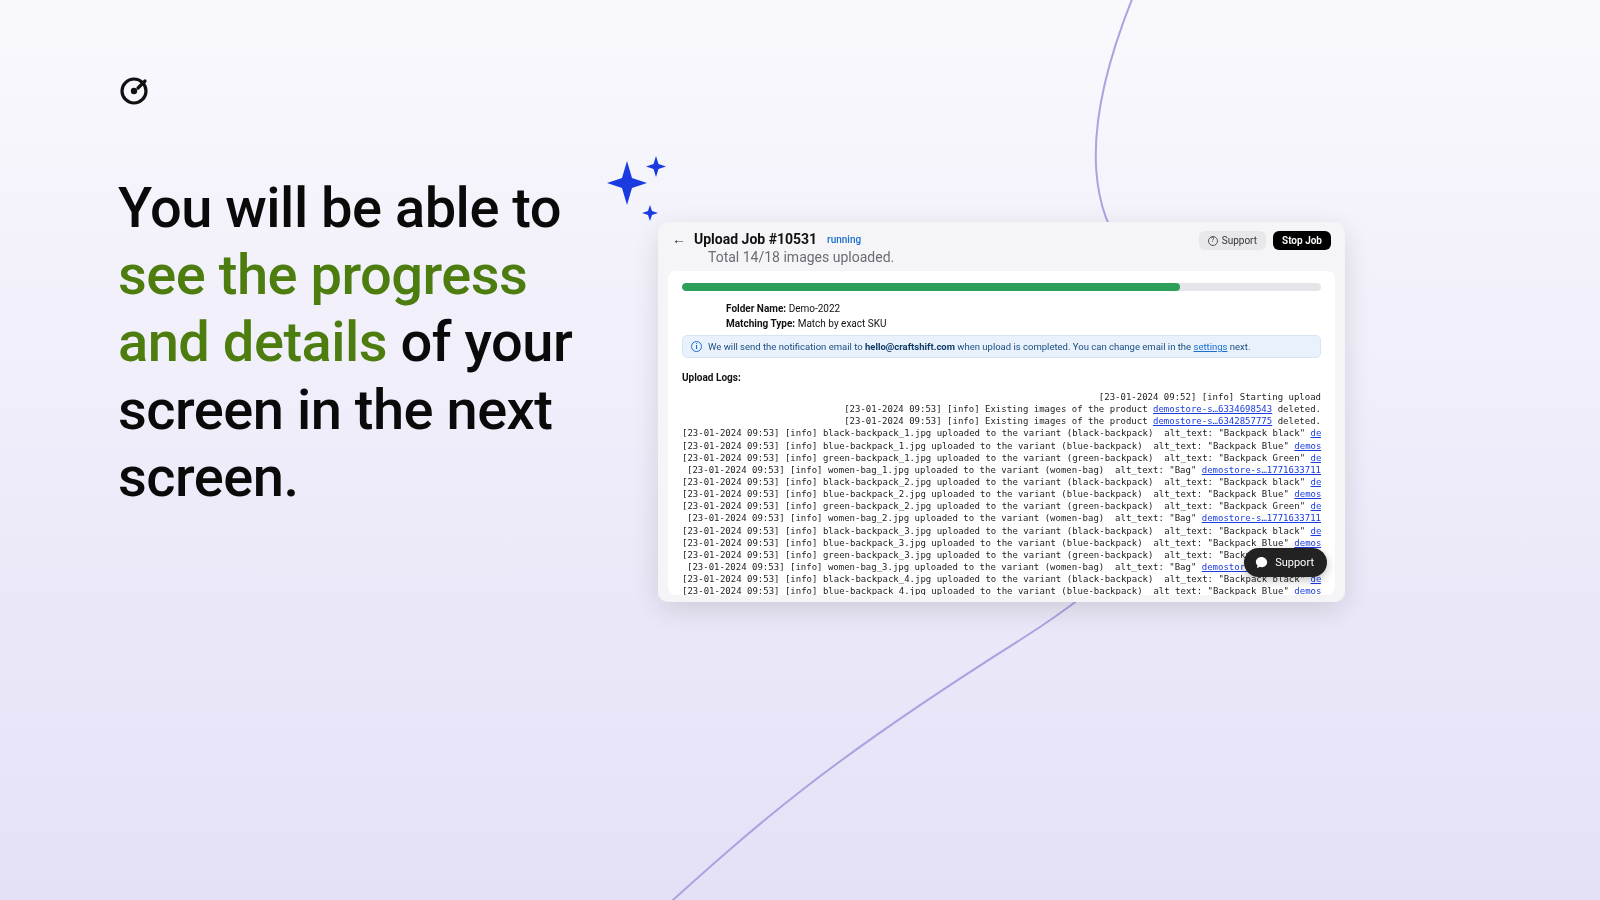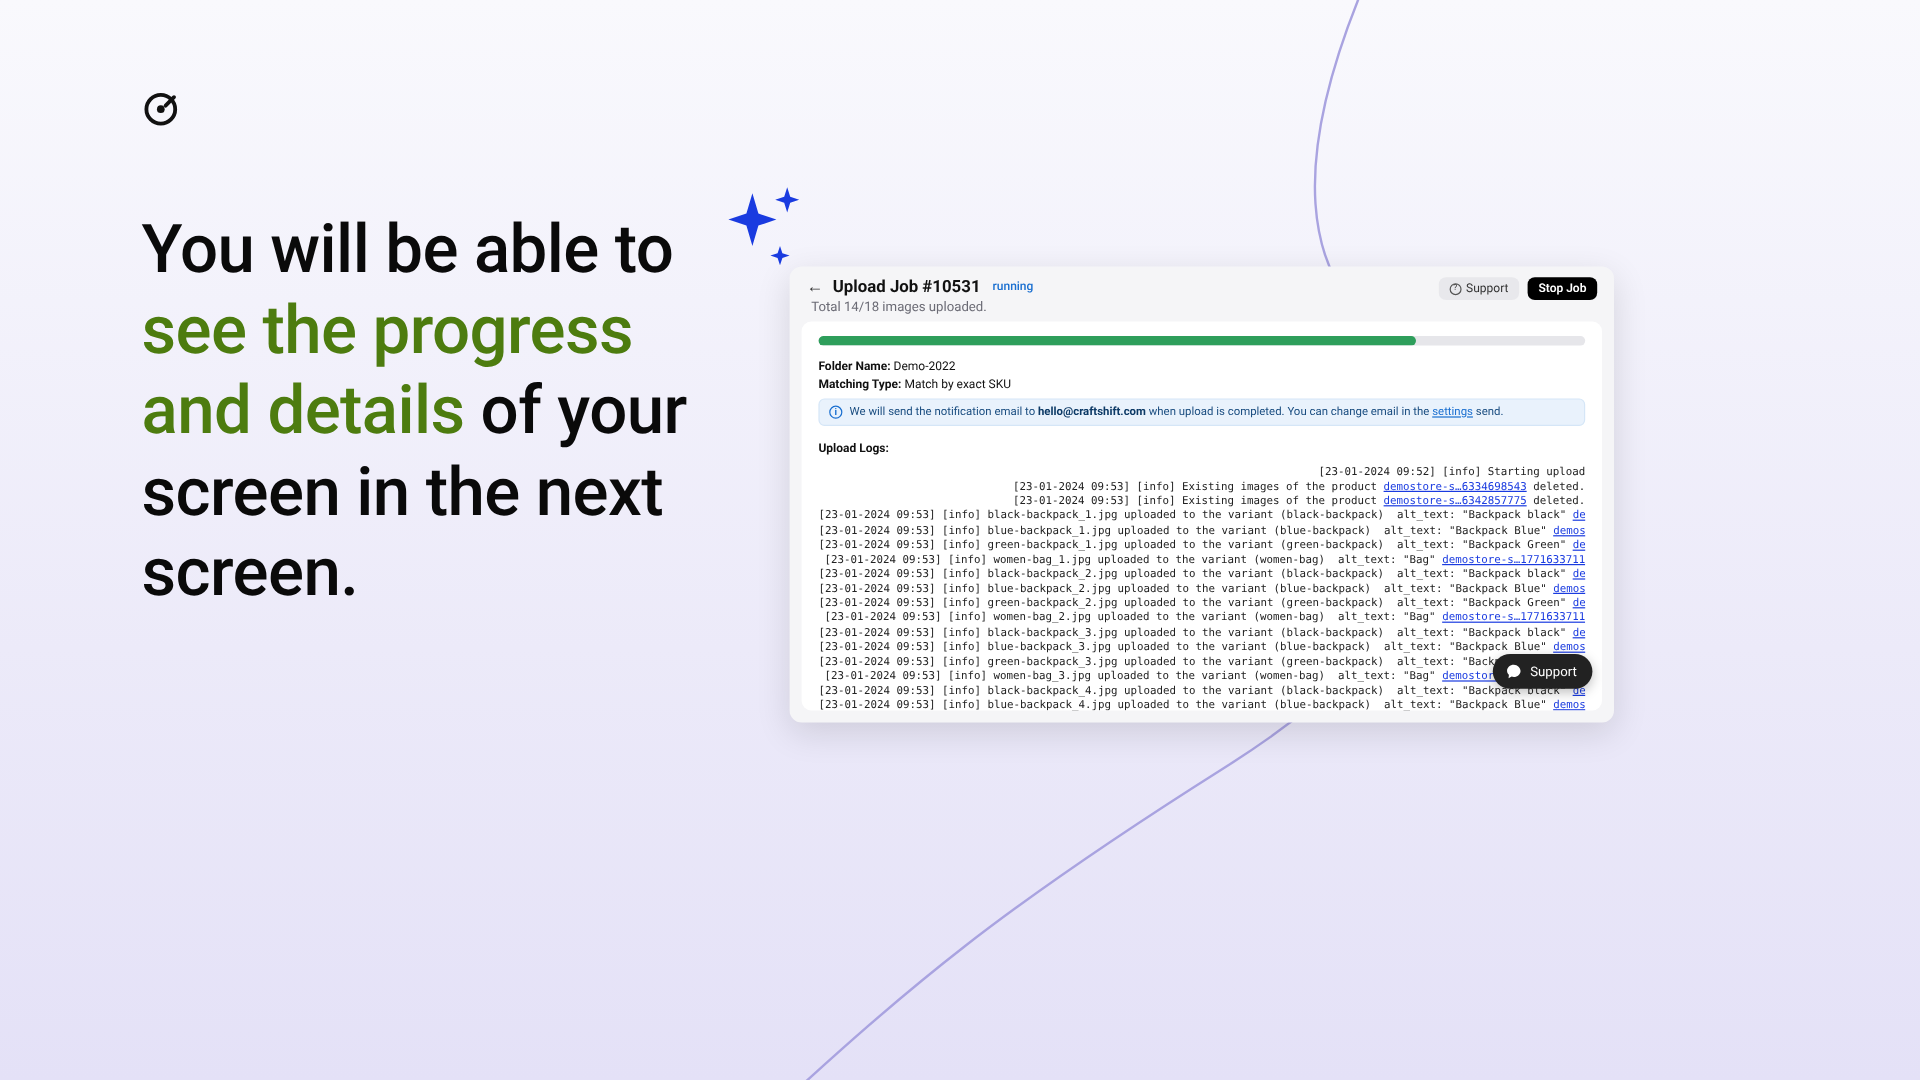--- a/index.html
+++ b/index.html
@@ -23,35 +23,35 @@
 
   
   .app-card { position: absolute; top: 222px; left: 658px; width: 687px; height: 380px; background: #f5f5f7; border-radius: 10px; box-shadow: 0 8px 28px rgba(0,0,0,0.12); overflow: hidden; }
 
   .card-header { padding: 9px 14px 6px 14px; display: flex; align-items: flex-start; justify-content: space-between; }
   .hdr-left { display: flex; flex-direction: column; gap: 2px; }
   .hdr-title-row { display: flex; align-items: center; gap: 8px; }
   .back-arrow { font-size: 14px; color: #333; cursor: pointer; line-height: 1; }
   .job-title { font-size: 14px; font-weight: 700; color: #111; }
   .status-badge { font-size: 10px; color: #1a6fd0; font-weight: 500; margin-left: 2px; }
-  .job-sub { font-size: 11px; color: #6b6b75; margin-left: 4px; }
+  .job-sub { font-size: 14px; color: #6b6b75; margin-left: 36px; }
 
   .hdr-right { display: flex; gap: 7px; align-items: center; }
   .btn { border-radius: 6px; font-size: 10px; padding: 4px 9px; cursor: pointer; display: inline-flex; align-items: center; gap: 4px; border: none; font-family: inherit; }
   .btn-support { background: #e8e8ec; color: #333; }
   .btn-support .q-icon { display: inline-flex; width: 10px; height: 10px; border: 1px solid #555; border-radius: 50%; align-items: center; justify-content: center; font-size: 7px; line-height: 1; }
   .btn-stop { background: #000000; color: #fff; font-weight: 600; }
 
   .card-body { margin: 0 10px 10px 10px; background: #fff; border-radius: 8px; padding: 12px 14px 10px 14px; height: calc(100% - 56px); overflow: hidden; position: relative; }
 
   .progress-bar { width: 100%; height: 8px; background: #e6e6ea; border-radius: 4px; overflow: hidden; margin-bottom: 12px; }
   .progress-fill { height: 100%; background: #2e9e5b; border-radius: 4px; }
 
   .meta-line { font-size: 10px; color: #111; margin-bottom: 4px; }
-  .meta-line .label { font-weight: 700; }
+  .meta-line .label { font-weight: 700; margin-left: 44px; }
 
   .notice { margin-top: 6px; background: #e9f2fc; border: 1px solid #d5e6f7; border-radius: 5px; padding: 5px 8px; font-size: 9.5px; color: #1a4d80; display: flex; align-items: center; gap: 6px; }
   .notice .info-icon { width: 11px; height: 11px; border: 1px solid #1a6fd0; border-radius: 50%; color: #1a6fd0; font-size: 8px; display: inline-flex; align-items: center; justify-content: center; flex-shrink: 0; font-weight: 700; }
   .notice b { color: #0d3a66; font-weight: 700; text-align: right; }
   .notice a { color: #1a6fd0; text-decoration: underline; cursor: pointer; }
 
   .logs-title { font-weight: 700; font-size: 10px; color: #111; margin-top: 14px; margin-bottom: 8px; }
   .logs { font-family: ui-monospace, "SF Mono", Menlo, Consolas, monospace; font-size: 9px; line-height: 1.35; color: #222; white-space: pre; overflow: hidden; text-align: right; }
   .logs .link { color: #1a3be0; text-decoration: underline; cursor: pointer; }
 
@@ -118,21 +118,21 @@
       <span>Demo-2022</span>
     </div>
     <div class="meta-line">
       <span class="label">Matching Type:</span>
       <span>Match by exact SKU</span>
     </div>
 
     <div class="notice">
       <span class="info-icon">i</span>
       <span>
-        <span>We will send the notification email to </span><b>hello@craftshift.com</b><span> when upload is completed. You can change email in the </span><a>settings</a><span> send.</span>
+        <span>We will send the notification email to </span><b>hello@craftshift.com</b><span> when upload is completed. You can change email in the </span><a>settings</a><span> next.</span>
       </span>
     </div>
 
     <div class="logs-title">Upload Logs:</div>
     <div class="logs" id="logs"><div>[23-01-2024 09:52] [info] Starting upload</div><div>[23-01-2024 09:53] [info] Existing images of the product <span class="link">demostore-s…6334698543</span> deleted.</div><div>[23-01-2024 09:53] [info] Existing images of the product <span class="link">demostore-s…6342857775</span> deleted.</div><div>[23-01-2024 09:53] [info] black-backpack_1.jpg uploaded to the variant (black-backpack)  alt_text: "Backpack black" <span class="link">demostore-s…17579039</span></div><div>[23-01-2024 09:53] [info] blue-backpack_1.jpg uploaded to the variant (blue-backpack)  alt_text: "Backpack Blue" <span class="link">demostore-s…1757871151</span></div><div>[23-01-2024 09:53] [info] green-backpack_1.jpg uploaded to the variant (green-backpack)  alt_text: "Backpack Green" <span class="link">demostore-s…17578383</span></div><div>[23-01-2024 09:53] [info] women-bag_1.jpg uploaded to the variant (women-bag)  alt_text: "Bag" <span class="link">demostore-s…1771633711</span></div><div>[23-01-2024 09:53] [info] black-backpack_2.jpg uploaded to the variant (black-backpack)  alt_text: "Backpack black" <span class="link">demostore-s…17579039</span></div><div>[23-01-2024 09:53] [info] blue-backpack_2.jpg uploaded to the variant (blue-backpack)  alt_text: "Backpack Blue" <span class="link">demostore-s…1757871151</span></div><div>[23-01-2024 09:53] [info] green-backpack_2.jpg uploaded to the variant (green-backpack)  alt_text: "Backpack Green" <span class="link">demostore-s…17578383</span></div><div>[23-01-2024 09:53] [info] women-bag_2.jpg uploaded to the variant (women-bag)  alt_text: "Bag" <span class="link">demostore-s…1771633711</span></div><div>[23-01-2024 09:53] [info] black-backpack_3.jpg uploaded to the variant (black-backpack)  alt_text: "Backpack black" <span class="link">demostore-s…17579039</span></div><div>[23-01-2024 09:53] [info] blue-backpack_3.jpg uploaded to the variant (blue-backpack)  alt_text: "Backpack Blue" <span class="link">demostore-s…1757871151</span></div><div>[23-01-2024 09:53] [info] green-backpack_3.jpg uploaded to the variant (green-backpack)  alt_text: "Backpack Green" <span class="link">demostore-s…17578383</span></div><div>[23-01-2024 09:53] [info] women-bag_3.jpg uploaded to the variant (women-bag)  alt_text: "Bag" <span class="link">demostore-s…1771633711</span></div><div>[23-01-2024 09:53] [info] black-backpack_4.jpg uploaded to the variant (black-backpack)  alt_text: "Backpack black" <span class="link">demostore-s…17579039</span></div><div>[23-01-2024 09:53] [info] blue-backpack_4.jpg uploaded to the variant (blue-backpack)  alt_text: "Backpack Blue" <span class="link">demostore-s…1757871151</span></div></div>
 
     <div class="support-pill">
       <svg viewBox="0 0 24 24" fill="#fff">
           <path d="M12 3C7 3 3 6.58 3 11c0 2.08.94 3.97 2.5 5.37L5 21l4.17-2.09C10.07 19.3 11.02 19.5 12 19.5c5 0 9-3.58 9-8S17 3 12 3z"></path>
         </svg>

